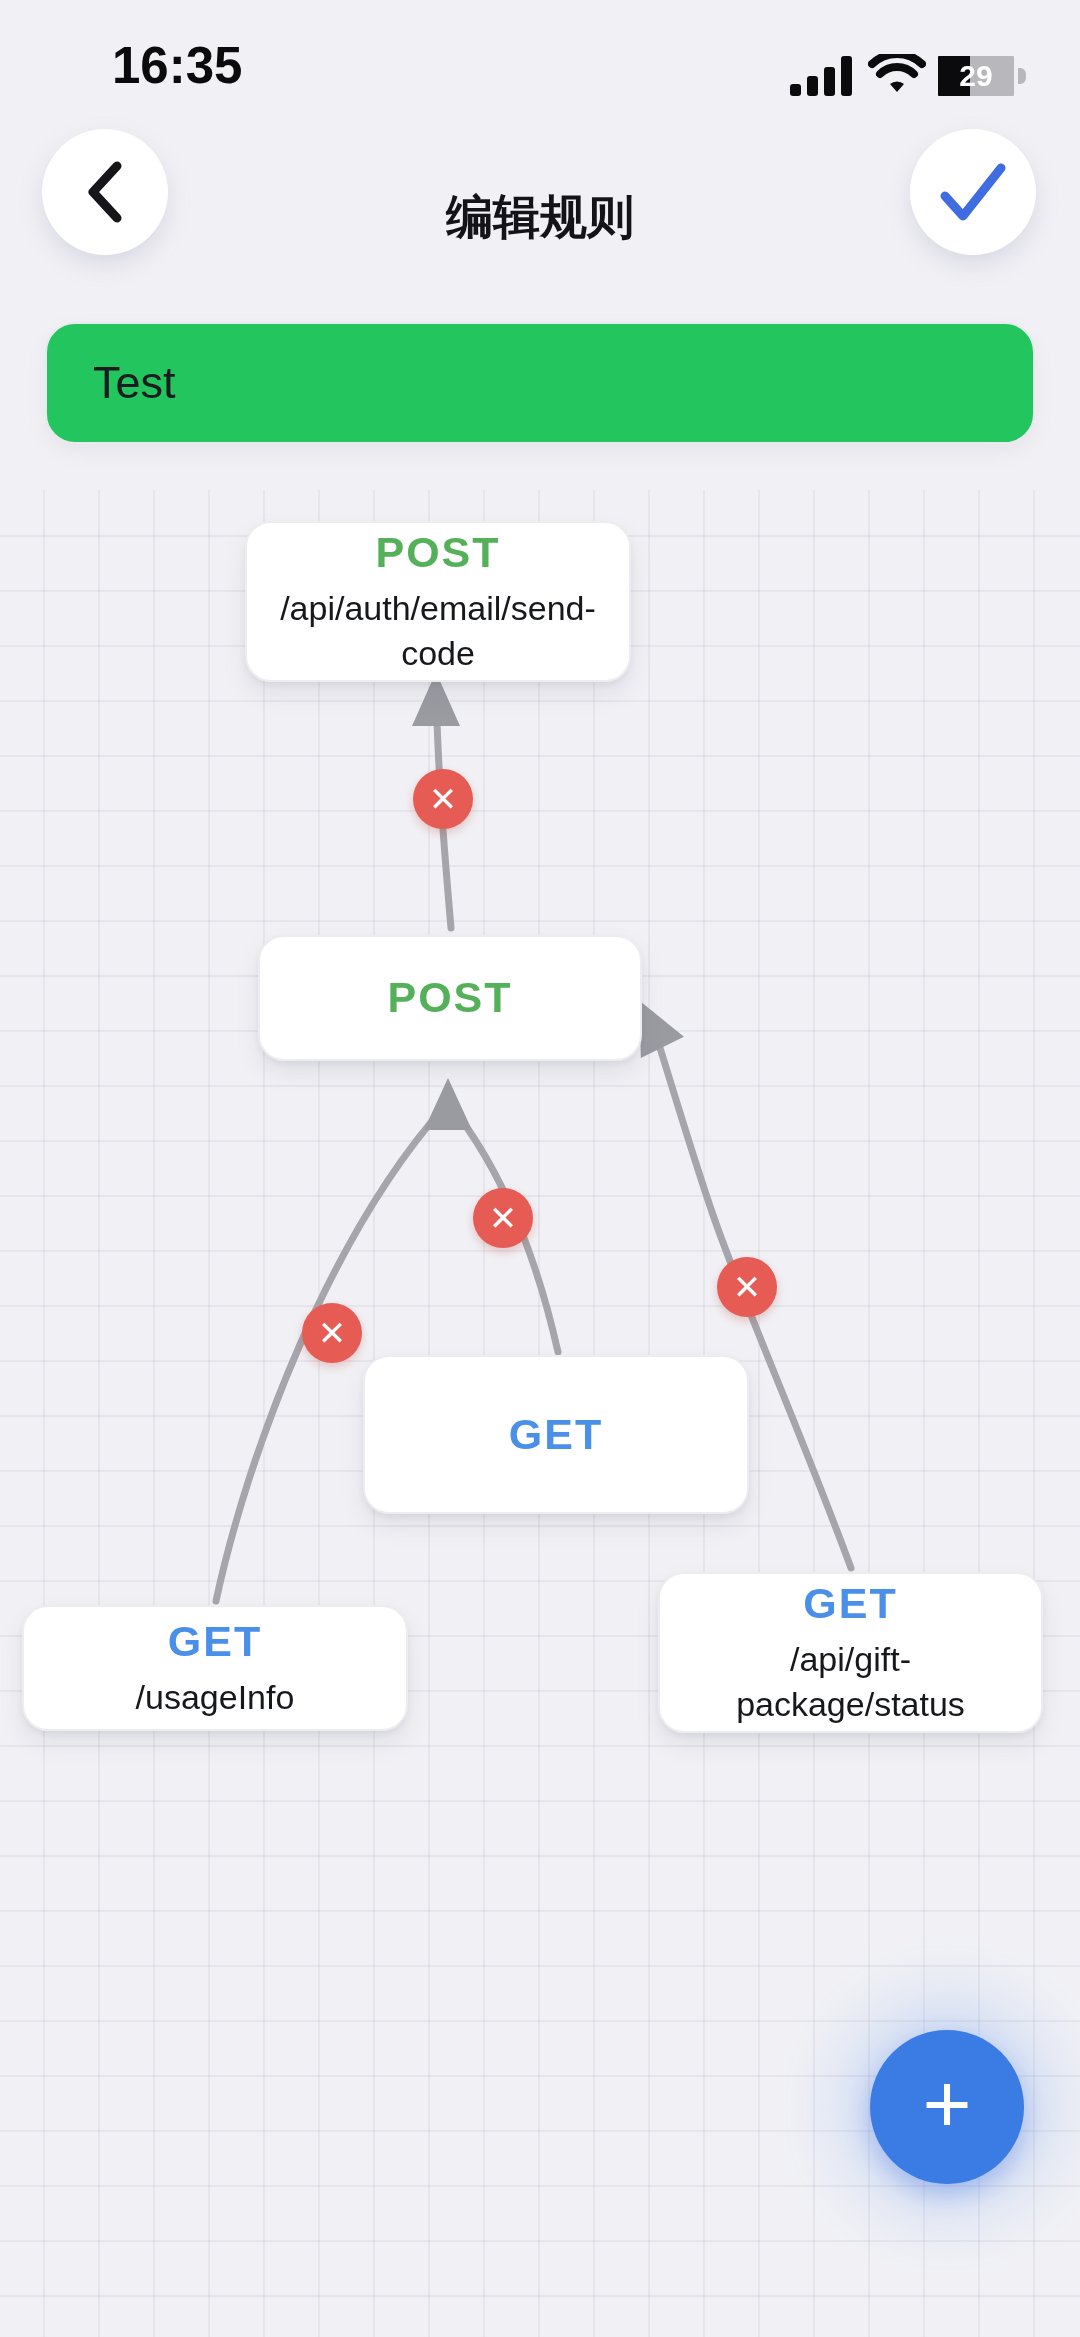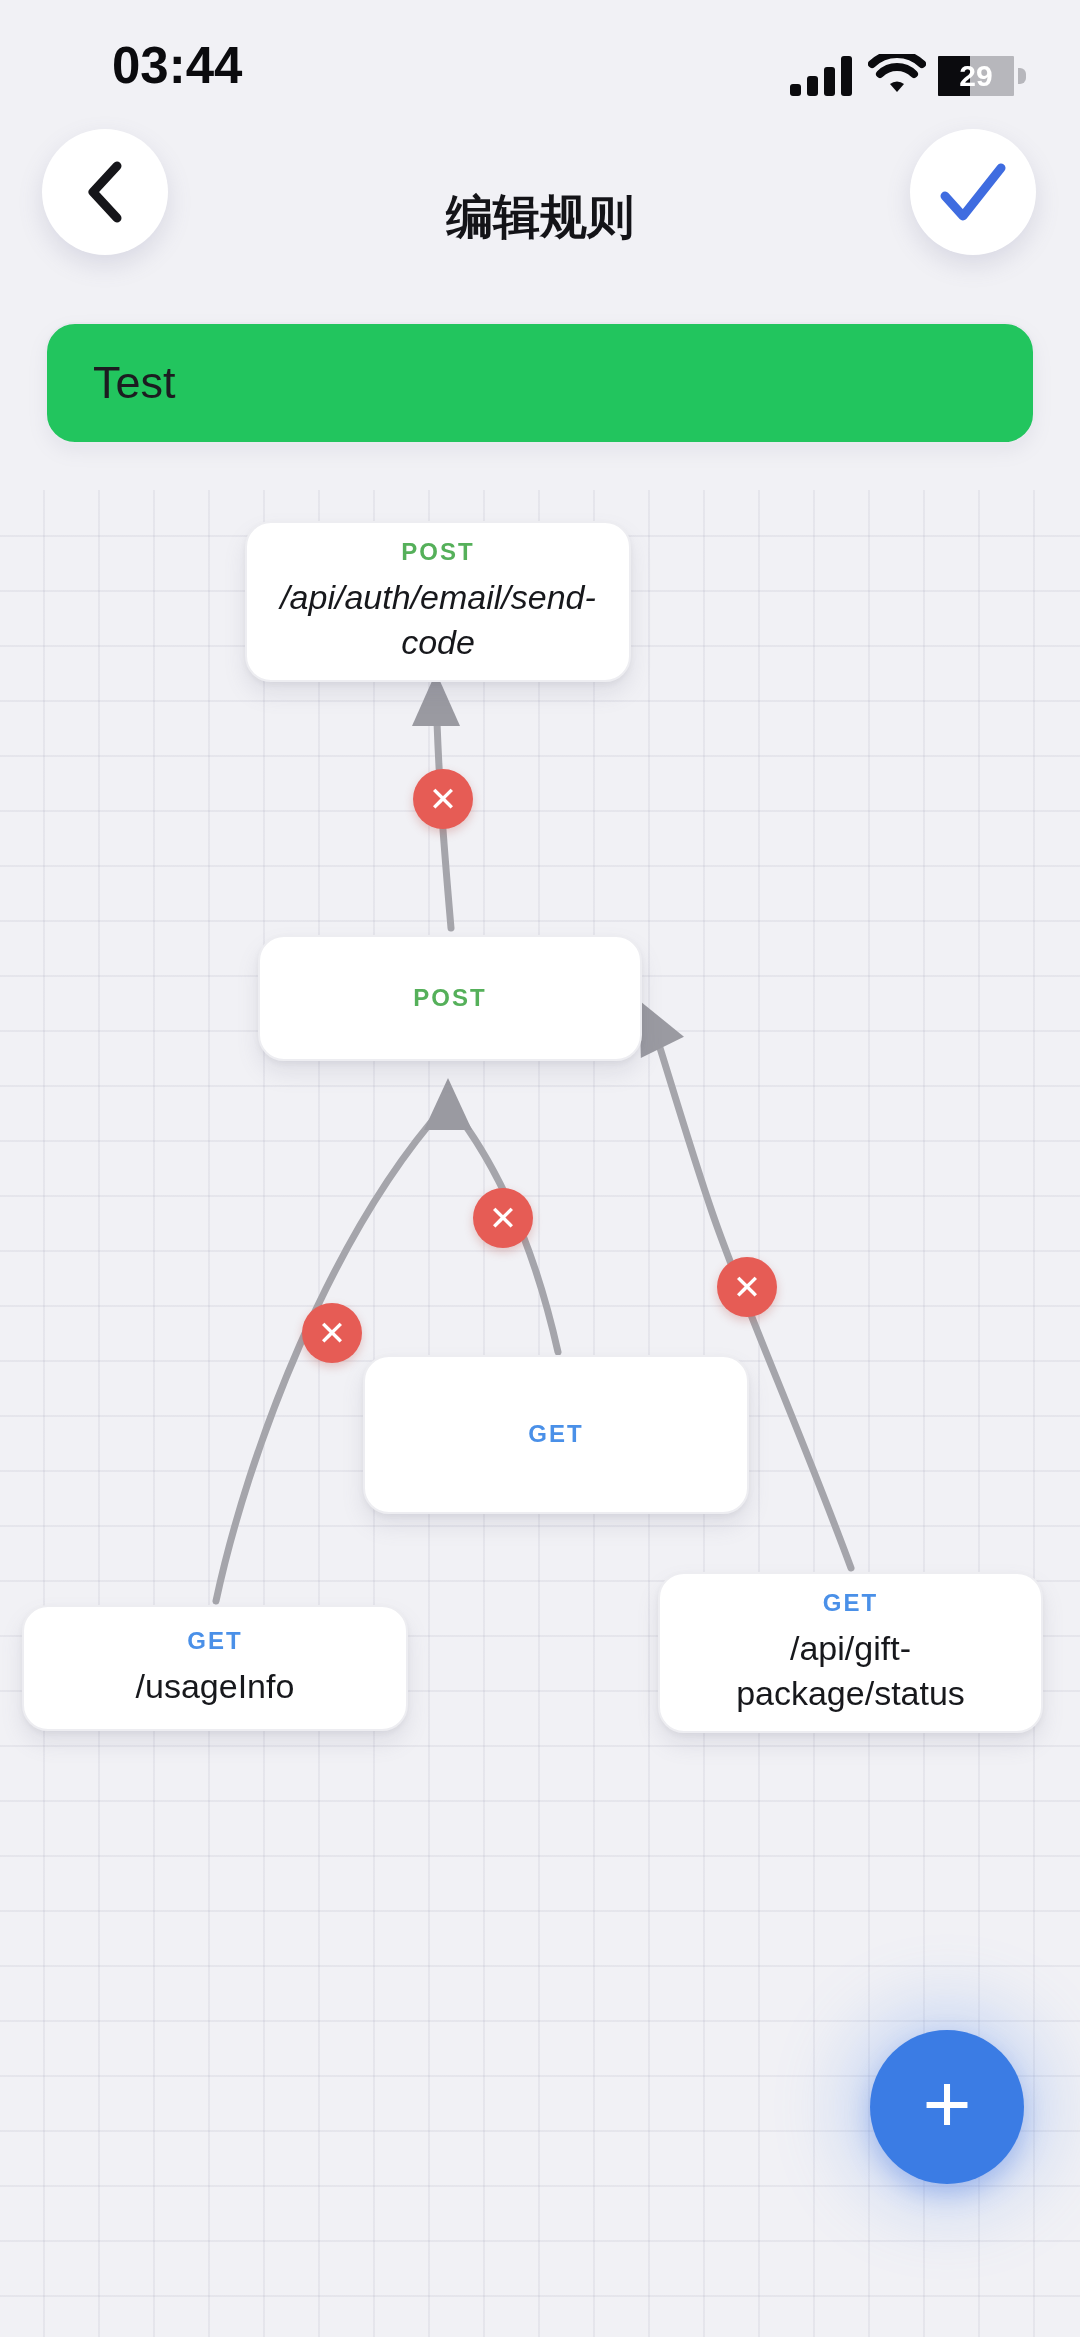--- a/index.html
+++ b/index.html
@@ -43,27 +43,27 @@
             background-color:#f1f1f5;
             background-image:
               linear-gradient(to right, rgba(150,150,175,0.13) 1.5px, transparent 1.5px),
               linear-gradient(to bottom, rgba(150,150,175,0.13) 1.5px, transparent 1.5px);
             background-size:55px 55px; background-position:-12px -10px; }
   .edges { position:absolute; left:0; top:0; width:1080px; height:2337px; pointer-events:none; }
   
   .node { position:absolute; background:#ffffff; border:2px solid #ededf1; border-radius:26px;
           box-shadow:0 12px 22px rgba(110,110,140,0.14), 0 3px 6px rgba(0,0,0,0.05);
           display:flex; flex-direction:column; align-items:center; justify-content:center; text-align:center; }
-  .node-method { font-size:24px; font-weight:700; letter-spacing:2px; line-height:1.2; }
+  .node-method { font-size:43px; font-weight:700; letter-spacing:2px; line-height:1.2; }
   .m-post { color:#55b05a; }
   .m-get  { color:#4a90e8; }
   .node-path { font-size:34px; font-weight:500; color:#17181c; line-height:1.32; margin-top:8px;
                overflow-wrap:anywhere; }
   .node-sendcode { left:245px; top:521px; width:386px; height:161px; }
-  .node-sendcode .node-path { width:322px;font-style:italic; }
+  .node-sendcode .node-path { width:322px; }
   .node-login    { left:258px; top:935px; width:384px; height:126px; }
   .node-login    .node-path { width:336px; }
   .node-subscription { left:363px; top:1355px; width:386px; height:159px; }
   .node-subscription .node-path { width:264px; }
   .node-usageinfo { left:22px; top:1605px; width:386px; height:126px; }
   .node-usageinfo .node-path { width:330px; }
   .node-gift { left:658px; top:1572px; width:385px; height:161px; }
   .node-gift .node-path { width:268px; }
   
   .edge-x { position:absolute; width:60px; height:60px; border-radius:50%; background:#e65c55;
@@ -74,21 +74,21 @@
   .fab { position:absolute; left:870px; top:2030px; width:154px; height:154px; border-radius:50%;
          background:#3b7ce4;
          box-shadow:0 0 70px 26px rgba(100,150,240,0.28), 0 10px 24px rgba(60,110,220,0.35);
          display:flex; align-items:center; justify-content:center;
          color:#ffffff; font-size:84px; font-weight:400; line-height:1; padding-bottom:8px; }
 </style>
 </head>
 <body>
 
 <div class="status-bar">
-  <div class="status-time">03:44</div>
+  <div class="status-time">16:35</div>
   <div class="sig">
       <i></i>
       <i></i>
       <i></i>
       <i></i>
     </div>
   <svg class="wifi" width="58" height="44" viewBox="0 0 58 44">
     <path d="M29 38 L22 30 a11 11 0 0 1 14 0 Z" fill="#0b0b0e"></path>
     <path d="M12 20 a24 24 0 0 1 34 0" stroke="#0b0b0e" stroke-width="8" fill="none" stroke-linecap="round"></path>
     <path d="M4 10 a36 36 0 0 1 50 0" stroke="#0b0b0e" stroke-width="8" fill="none" stroke-linecap="round"></path>

